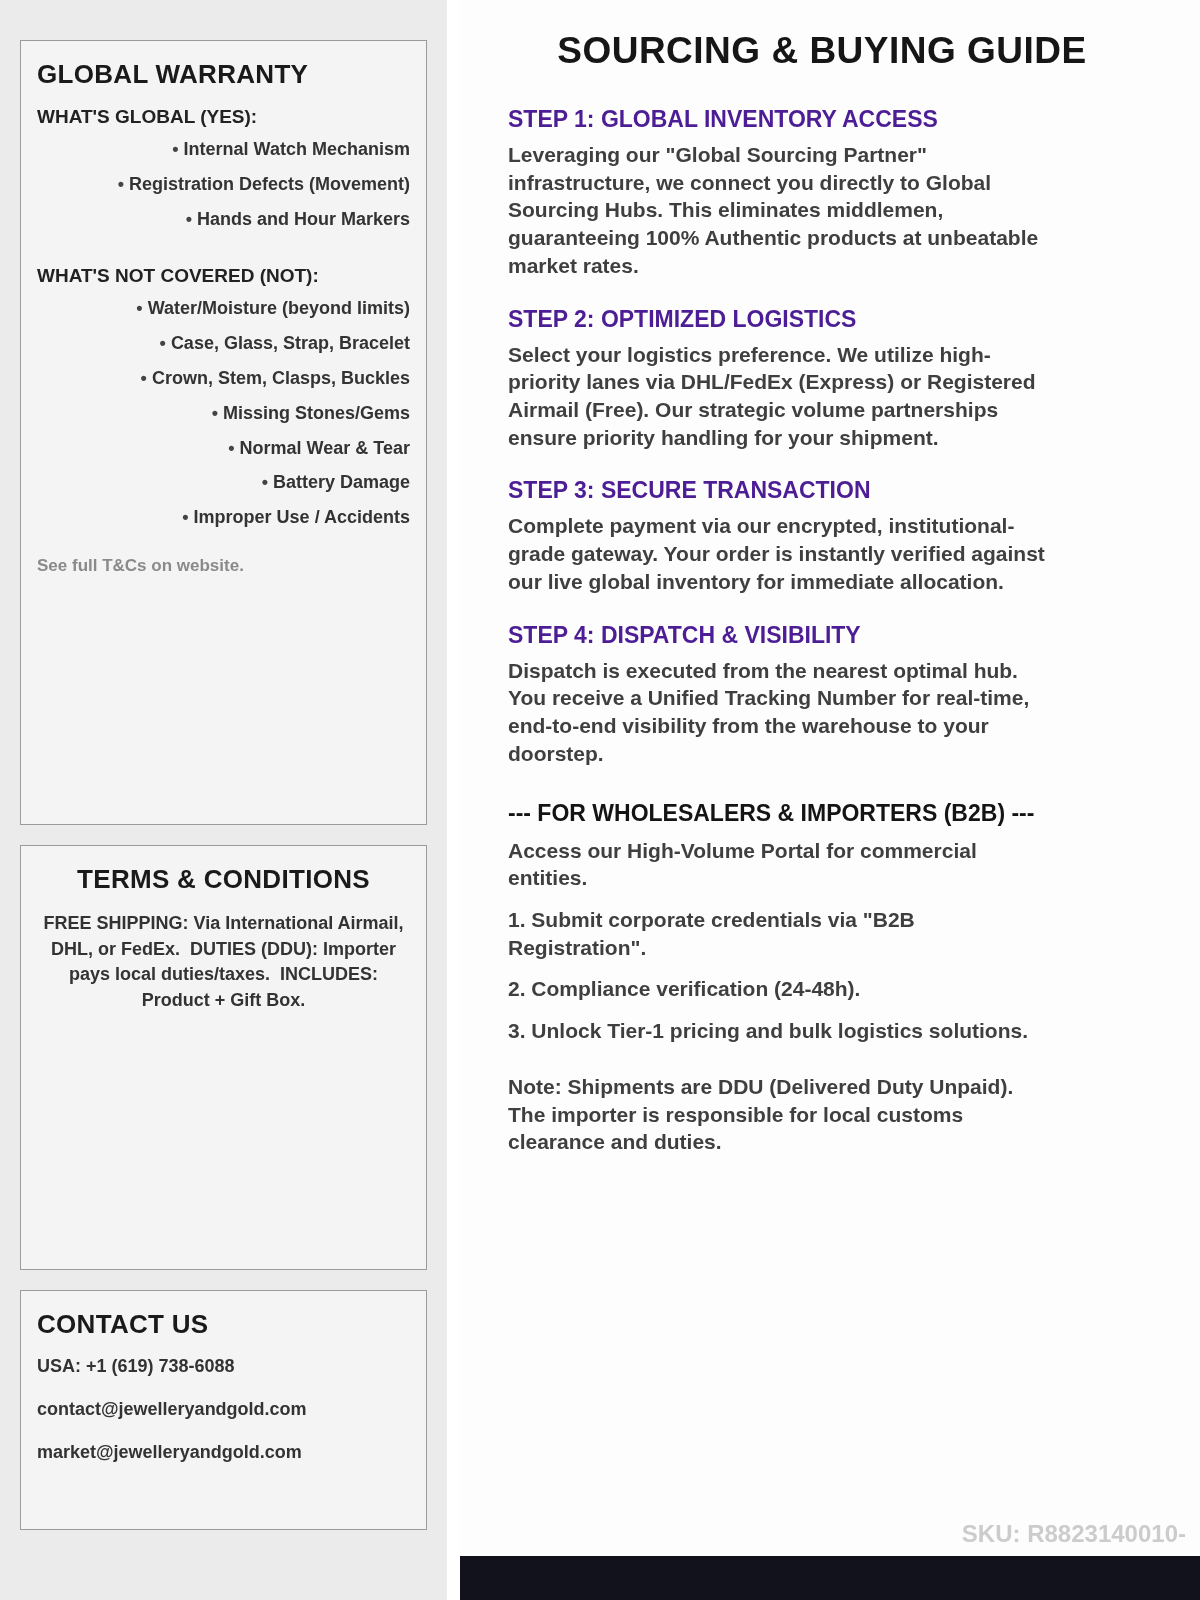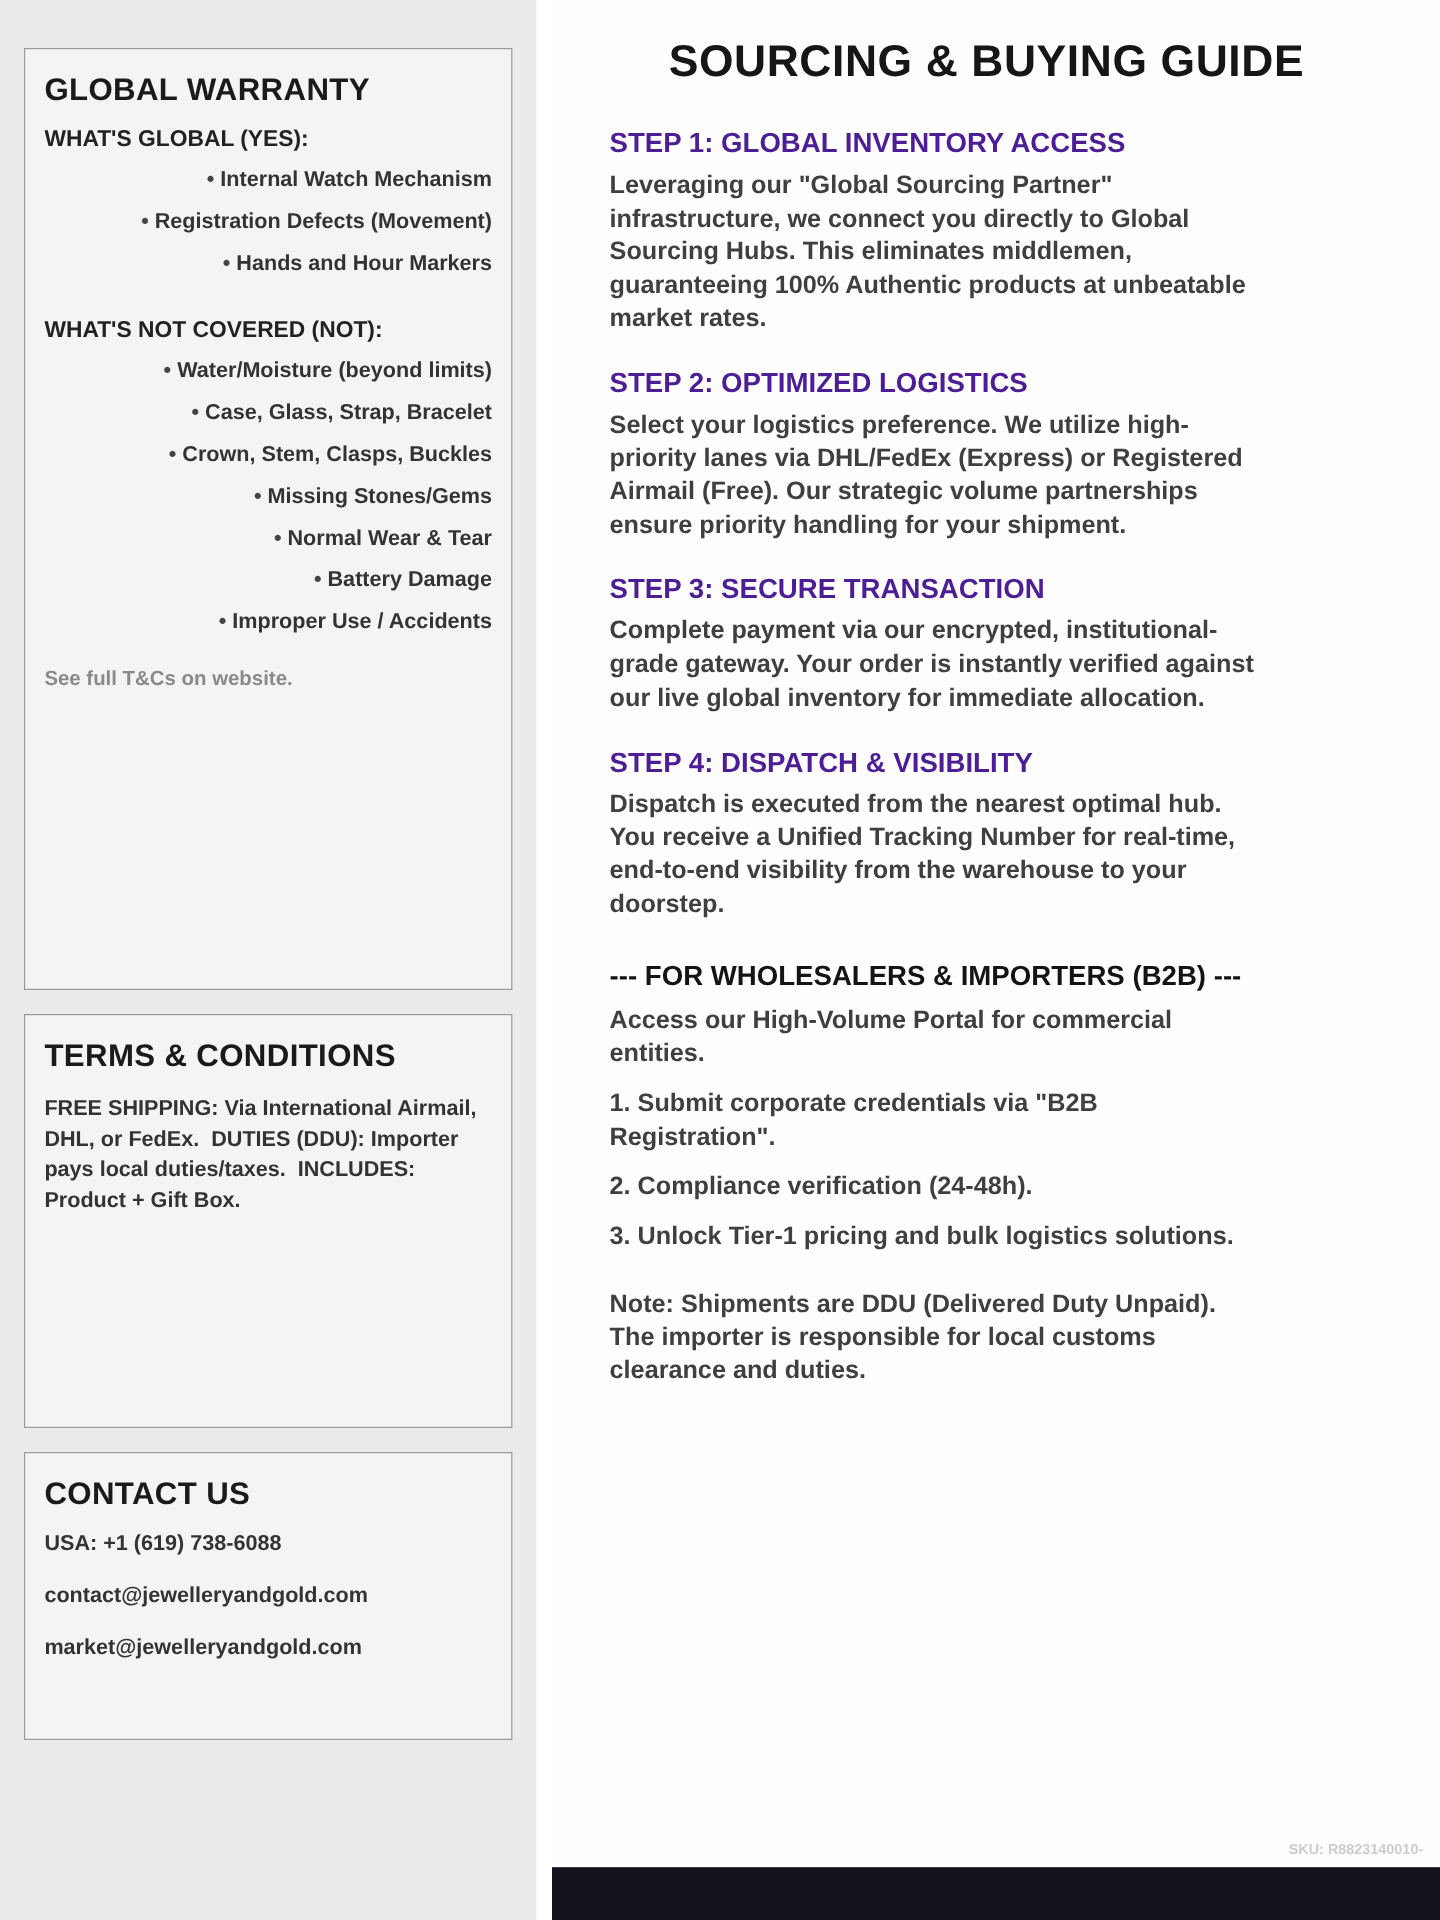--- a/index.html
+++ b/index.html
@@ -24,21 +24,21 @@
     background: #ebebeb;
     height: 100%;
   }
   .side-box {
     background: #f4f4f4;
     border: 1px solid #9a9a9a;
     margin: 20px 20px 0 20px;
     padding: 18px 16px;
   }
   .side-box.warranty { margin-top: 40px; height: 785px; }
-  .side-box.terms    { height: 345px; }
+  .side-box.terms    { height: 425px; text-align: center; }
   .side-box.contact  { height: 240px; }
 
   .side-title {
     font-size: 26px;
     font-weight: 700;
     color: #1a1a1a;
     margin-bottom: 16px;
     letter-spacing: 0.3px;
   }
   .sub-title {
@@ -118,21 +118,21 @@
     margin-top: 32px;
     margin-bottom: 10px;
   }
   .b2b-item { margin-top: 14px; }
   .b2b-note { margin-top: 28px; }
 
   .sku {
     position: absolute;
     right: 14px;
     bottom: 52px;
-    font-size: 12px;
+    font-size: 24px;
     font-weight: 700;
     color: #cccccc;
   }
   .footer-bar {
     position: absolute;
     left: 0;
     right: 0;
     bottom: 0;
     height: 44px;
     background: #12121c;

